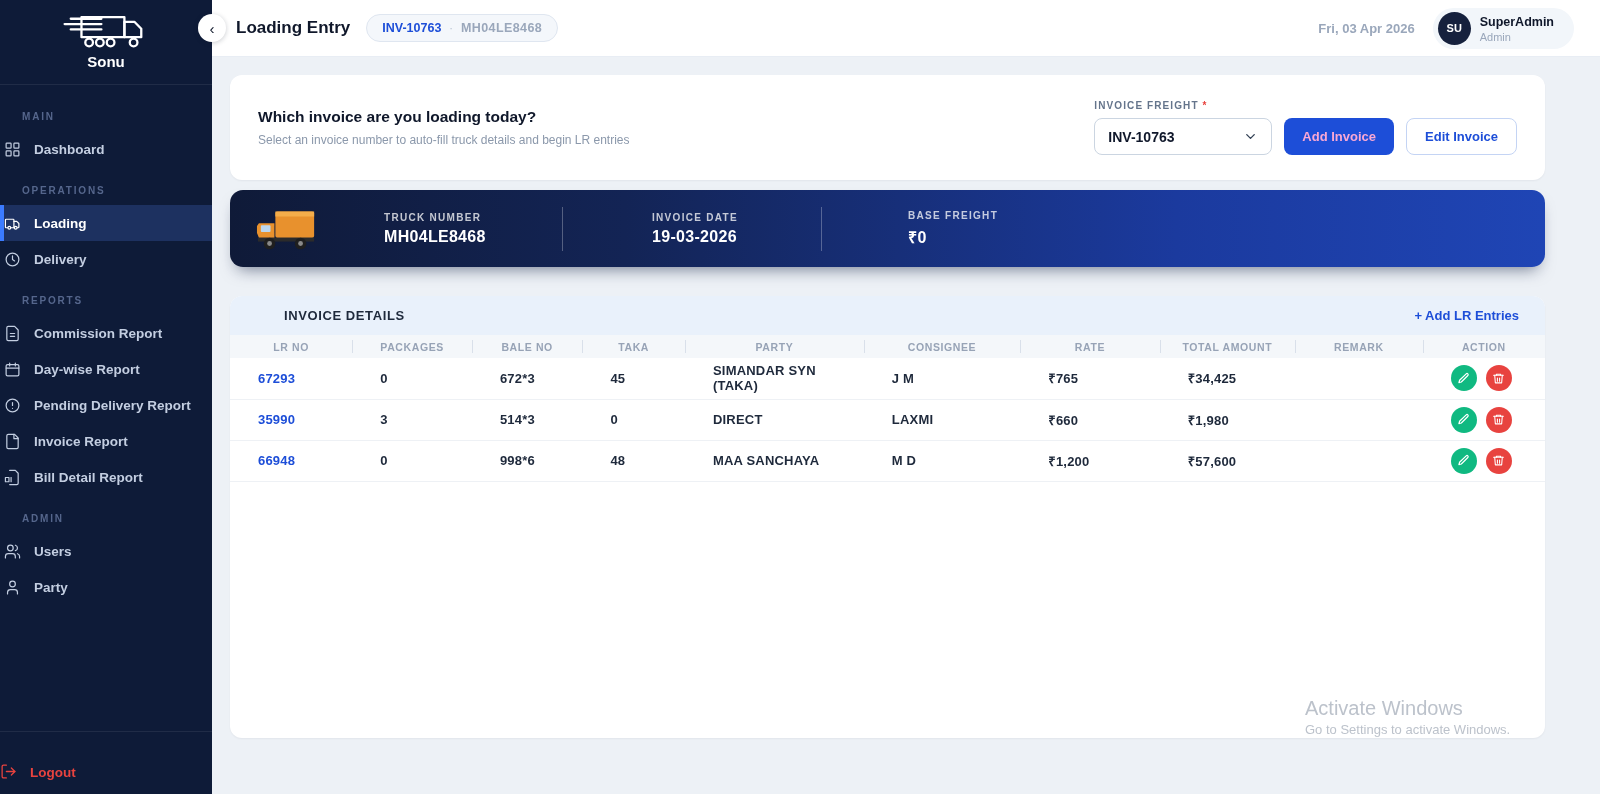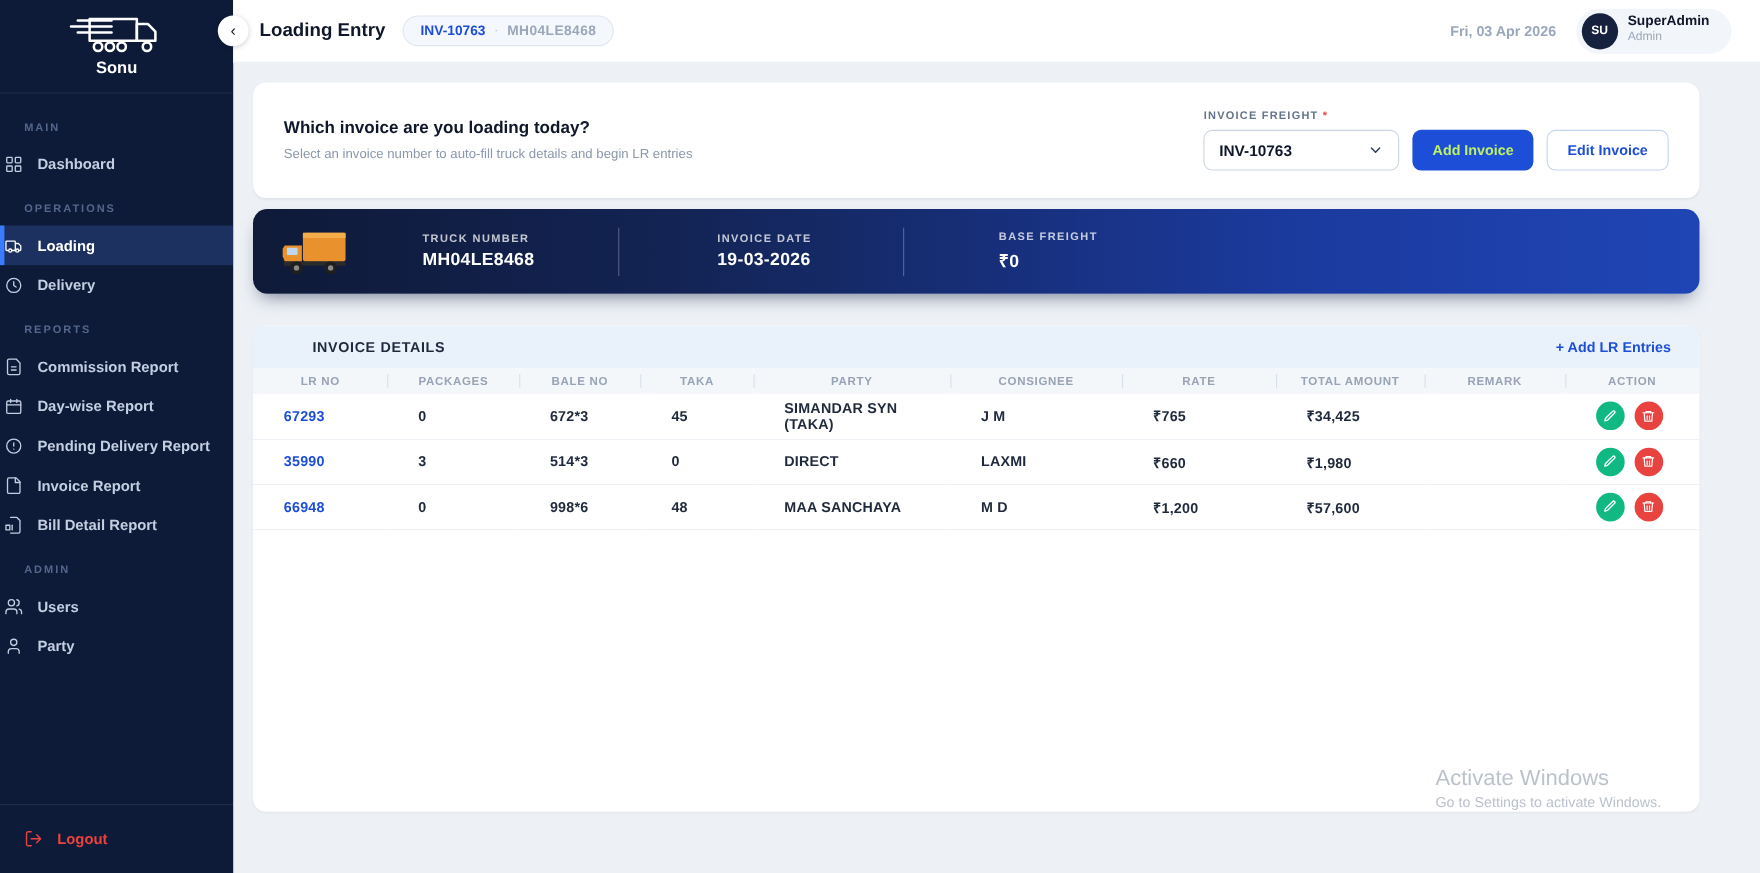--- a/index.html
+++ b/index.html
@@ -11,53 +11,53 @@
   .sidebar { width:212px; flex-shrink:0; background:#0e1b38; color:#c3cee1; display:flex; flex-direction:column; }
   .brand { padding:10px 0 14px; text-align:center; border-bottom:1px solid rgba(255,255,255,0.08); }
   .brand svg { width:92px; height:42px; display:block; margin:0 auto; }
   .brand-name { color:#ffffff; font-weight:bold; font-size:15px; margin-top:1px; }
   .nav { flex:1; padding-top:8px; overflow:hidden; }
   .section-label { padding:18px 22px 9px; font-size:10px; font-weight:bold; letter-spacing:1.8px; color:#55668c; }
   .nav-item { display:flex; align-items:center; gap:13px; height:36px; border-left:4px solid transparent; font-size:13.5px; font-weight:600; color:#c3cee1; cursor:pointer; }
   .nav-item svg { width:17px; height:17px; flex-shrink:0; }
   .nav-item.active { background:#1d3160; border-left-color:#3b7bff; color:#ffffff; }
   .logout-wrap { border-top:1px solid rgba(255,255,255,0.08); padding:12px 0 14px; }
-  .logout { display:flex; align-items:center; gap:13px; height:36px; padding-left:22px; color:#e8433f; font-size:13.5px; font-weight:bold; cursor:pointer; }
+  .logout { display:flex; align-items:flex-end; gap:13px; height:36px; color:#e8433f; font-size:13.5px; font-weight:bold; cursor:pointer; }
   .logout svg { width:17px; height:17px; }
 
   
   .main { flex:1; display:flex; flex-direction:column; position:relative; }
   .topbar { height:57px; background:#ffffff; border-bottom:1px solid #e8edf4; display:flex; align-items:center; padding:0 26px 0 24px; position:relative; }
   .collapse-btn { position:absolute; left:-14px; top:14px; width:28px; height:28px; border-radius:50%; background:#ffffff; border:none; box-shadow:0 1px 5px rgba(15,23,42,0.22); color:#0f172a; font-size:15px; line-height:1; display:flex; align-items:center; justify-content:center; cursor:pointer; z-index:6; }
   .page-title { font-size:17px; font-weight:bold; color:#0f172a; margin-right:16px; }
   .header-pill { display:flex; align-items:center; gap:8px; background:#f4f7fb; border:1px solid #dfe6f0; border-radius:999px; padding:6px 15px; }
   .pill-invoice { color:#1d4ed8; font-weight:bold; font-size:12.5px; }
   .pill-dot { color:#b7c1d0; font-size:11px; }
   .pill-truck { color:#9aa7bb; font-weight:600; font-size:12.5px; letter-spacing:0.4px; }
   .topbar-right { margin-left:auto; display:flex; align-items:center; gap:18px; }
   .topbar-date { color:#9aa7bb; font-size:13px; font-weight:600; }
-  .user-chip { display:flex; align-items:flex-start; gap:9px; background:#f2f6fa; border-radius:999px; padding:4px 20px 4px 5px; cursor:pointer; }
+  .user-chip { display:flex; align-items:flex-end; gap:9px; background:#f2f6fa; border-radius:999px; padding:4px 20px 4px 5px; cursor:pointer; }
   .avatar { width:33px; height:33px; border-radius:50%; background:#16213d; color:#fff; font-size:11px; font-weight:bold; display:flex; align-items:center; justify-content:center; }
   .user-name { font-size:12.5px; font-weight:bold; color:#0f172a; line-height:1.25; }
   .user-role { font-size:11px; color:#9aa7bb; line-height:1.25; }
 
   .content { flex:1; padding:18px 55px 0 18px; }
 
   
   .card1 { background:#fff; border-radius:12px; height:105px; padding:0 28px; display:flex; align-items:center; justify-content:space-between; box-shadow:0 1px 2px rgba(15,23,42,0.05); }
   .card1 h2 { font-size:15.5px; color:#0f172a; margin-bottom:7px; }
   .card1 p { font-size:12px; color:#8b98ab; }
   .invoice-controls { display:flex; flex-direction:column; }
   .control-label { font-size:10px; font-weight:bold; letter-spacing:1.1px; color:#64748b; margin-bottom:7px; }
   .control-label .req { color:#e8433f; }
   .controls-row { display:flex; gap:12px; }
   .select-box { width:178px; height:37px; border:1.5px solid #cbd5e1; border-radius:8px; background:#fff; display:flex; align-items:center; justify-content:space-between; padding:0 13px; font-size:14px; font-weight:bold; color:#0f172a; cursor:pointer; }
   .select-box svg { width:15px; height:15px; color:#334155; }
   .btn { height:37px; border-radius:8px; font-size:13px; font-weight:bold; padding:0 18px; display:flex; align-items:center; cursor:pointer; font-family:inherit; }
-  .btn-primary { background:#1d4ed8; color:#bef264; border:none;text-align:right; }
+  .btn-primary { background:#1d4ed8; color:#f9a8d4; border:none;text-align:right; }
   .btn-outline { background:#fff; color:#1d4ed8; border:1.5px solid #c4d4f4; }
 
   
   .banner { margin-top:10px; height:77px; border-radius:13px; color:#fff; display:flex; align-items:center; padding:0 26px;
             background:linear-gradient(90deg,#0f1a38 0%, #132455 30%, #1b3a9e 72%, #1f45b5 100%);
             box-shadow:0 9px 16px -7px rgba(13,27,62,0.55); }
   .banner-truck { width:62px; height:48px; margin-right:66px; flex-shrink:0; }
   .banner-col { display:flex; flex-direction:column; gap:5px; }
   .col-1 { flex:0 0 178px; }
   .col-2 { flex:0 0 258px; padding-left:89px; }

